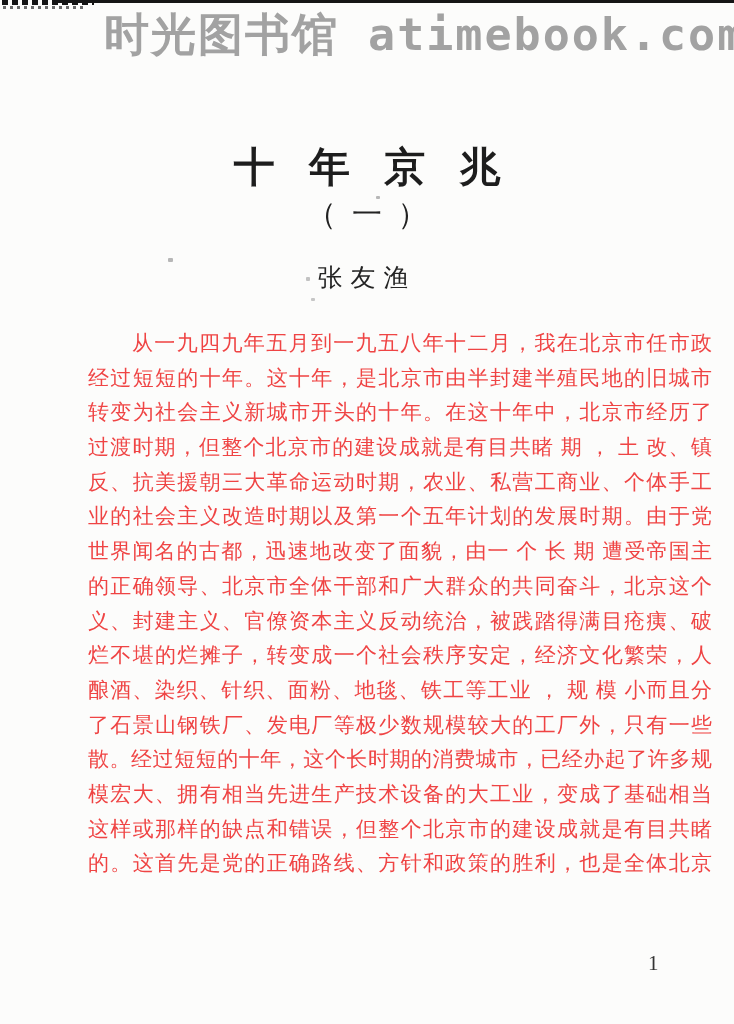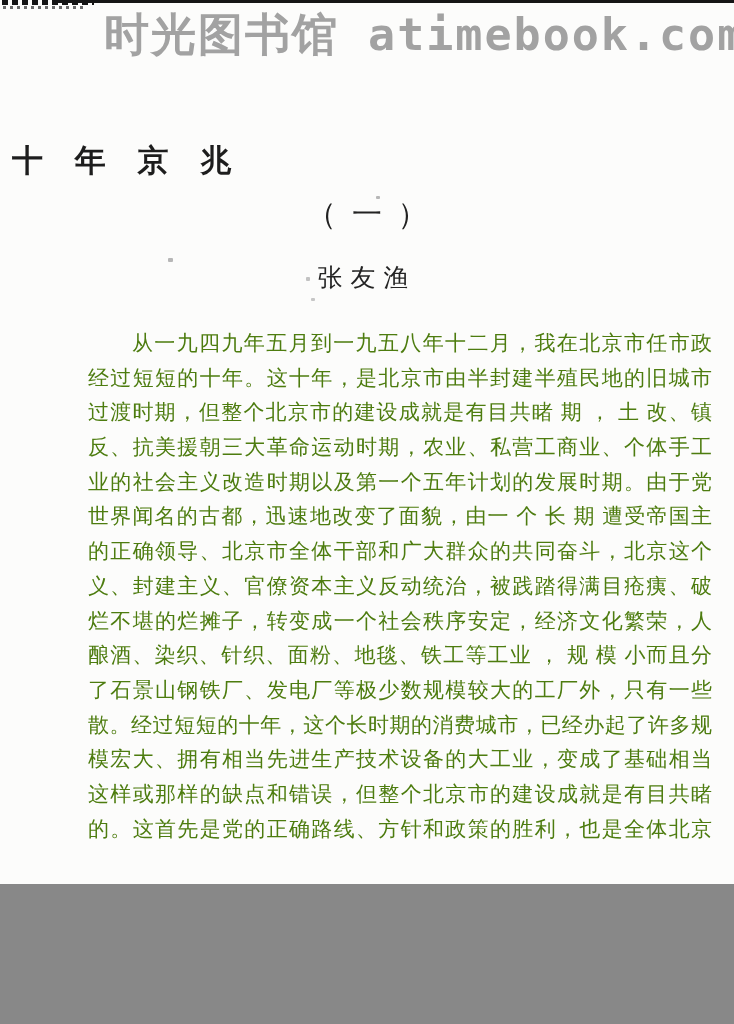--- a/index.html
+++ b/index.html
@@ -1,18 +1,18 @@
 <!DOCTYPE html>
 <html><head>
 <meta charset="utf-8">
 <style>
   html, body { margin: 0; padding: 0; background: #888; }
   .page {
     position: relative;
-    width: 734px; height: 884px;
+    width: 734px; height: 1024px;
     margin: 0 auto;
     background: #fcfcfb;
     overflow: hidden;
     font-family: "Liberation Serif", "DejaVu Serif", serif;
     color: #262626;
   }
   
   .artifact-line {
     position: absolute; top: 0; left: 52px; right: 0; height: 3px;
     background: #151515;
@@ -28,41 +28,42 @@
   
   .watermark {
     position: absolute; top: 5px; left: 104px;
     font-family: "DejaVu Sans Mono", "DejaVu Sans", monospace;
     font-size: 45px; font-weight: 600; letter-spacing: 2px;
     color: #a2a2a2; white-space: nowrap;
   }
   
   .title {
     position: absolute; top: 140px; left: 0; right: 0;
-    font-size: 31px; font-weight: 700; letter-spacing: 12px;
+    text-align: center;
+    font-size: 41px; font-weight: 700; letter-spacing: 12px;
     padding-left: 12px; 
     color: #1d1d1d;
   }
   .subtitle {
     position: absolute; top: 194px; left: 0; right: 0;
     text-align: center;
     font-size: 30px; letter-spacing: 4px; padding-left: 4px;
     color: #222;
   }
   .author {
     position: absolute; top: 261px; left: 0; right: 0;
     text-align: center;
     font-size: 25px; letter-spacing: 8px; 
     color: #242424;
   }
   
   .body {
     position: absolute; top: 326px; left: 88px; width: 624px;
     font-size: 21px; line-height: 34.7px;
-    color: #4d7c0f;
+    color: #ef4444;
   }
   .body-line {
     text-align: justify;
     text-align-last: justify;
     text-justify: inter-character;
     height: 34.7px; overflow: hidden;
   }
   .body-line.indent { text-indent: 44px; }
   .page-number {
     position: absolute; top: 951px; left: 648px;
@@ -91,20 +92,21 @@
   <div class="speck speck-3"></div>
   <div class="speck speck-4"></div>
 
   <div class="title">十 年 京 兆</div>
   <div class="subtitle">（ 一 ）</div>
   <div class="author">张友渔</div>
 
   <div class="body">
     <div class="body-line indent">从一九四九年五月到一九五八年十二月，我在北京市任市政</div>
     <div class="body-line">经过短短的十年。这十年，是北京市由半封建半殖民地的旧城市</div>
+    <div class="body-line">转变为社会主义新城市开头的十年。在这十年中，北京市经历了</div>
     <div class="body-line">过渡时期，但整个北京市的建设成就是有目共睹 期 ， 土 改、镇</div>
     <div class="body-line">反、抗美援朝三大革命运动时期，农业、私营工商业、个体手工</div>
     <div class="body-line">业的社会主义改造时期以及第一个五年计划的发展时期。由于党</div>
     <div class="body-line">世界闻名的古都，迅速地改变了面貌，由一 个 长 期 遭受帝国主</div>
     <div class="body-line">的正确领导、北京市全体干部和广大群众的共同奋斗，北京这个</div>
     <div class="body-line">义、封建主义、官僚资本主义反动统治，被践踏得满目疮痍、破</div>
     <div class="body-line">烂不堪的烂摊子，转变成一个社会秩序安定，经济文化繁荣，人</div>
     <div class="body-line">酿酒、染织、针织、面粉、地毯、铁工等工业 ， 规 模 小而且分</div>
     <div class="body-line">了石景山钢铁厂、发电厂等极少数规模较大的工厂外，只有一些</div>
     <div class="body-line">散。经过短短的十年，这个长时期的消费城市，已经办起了许多规</div>

